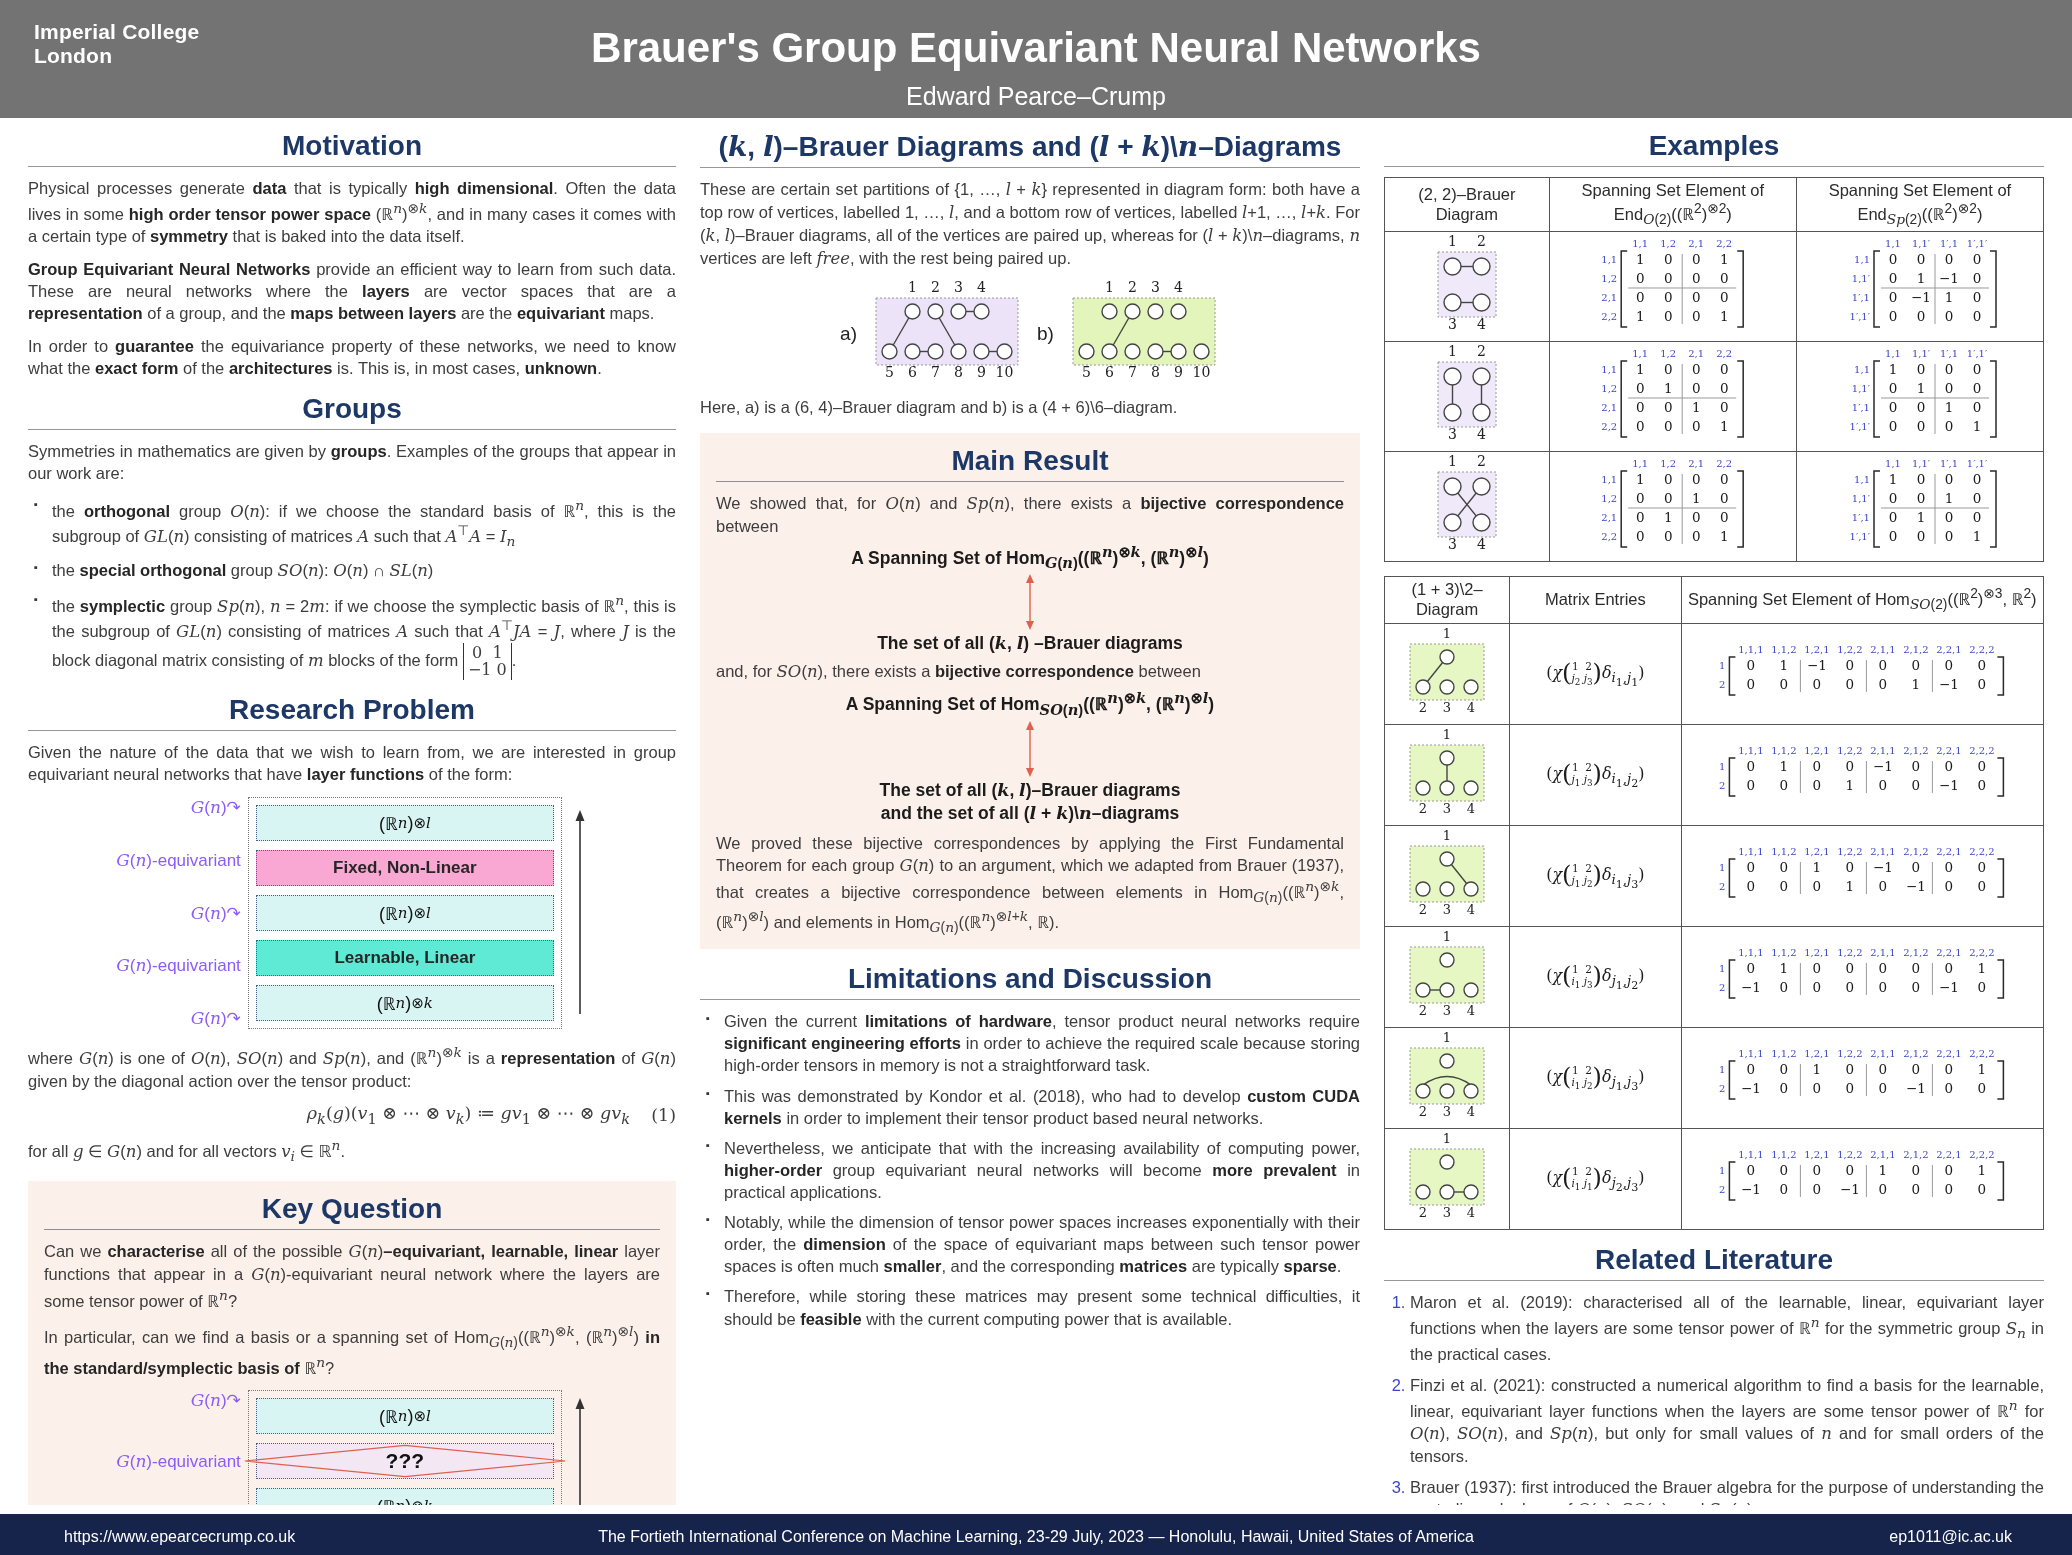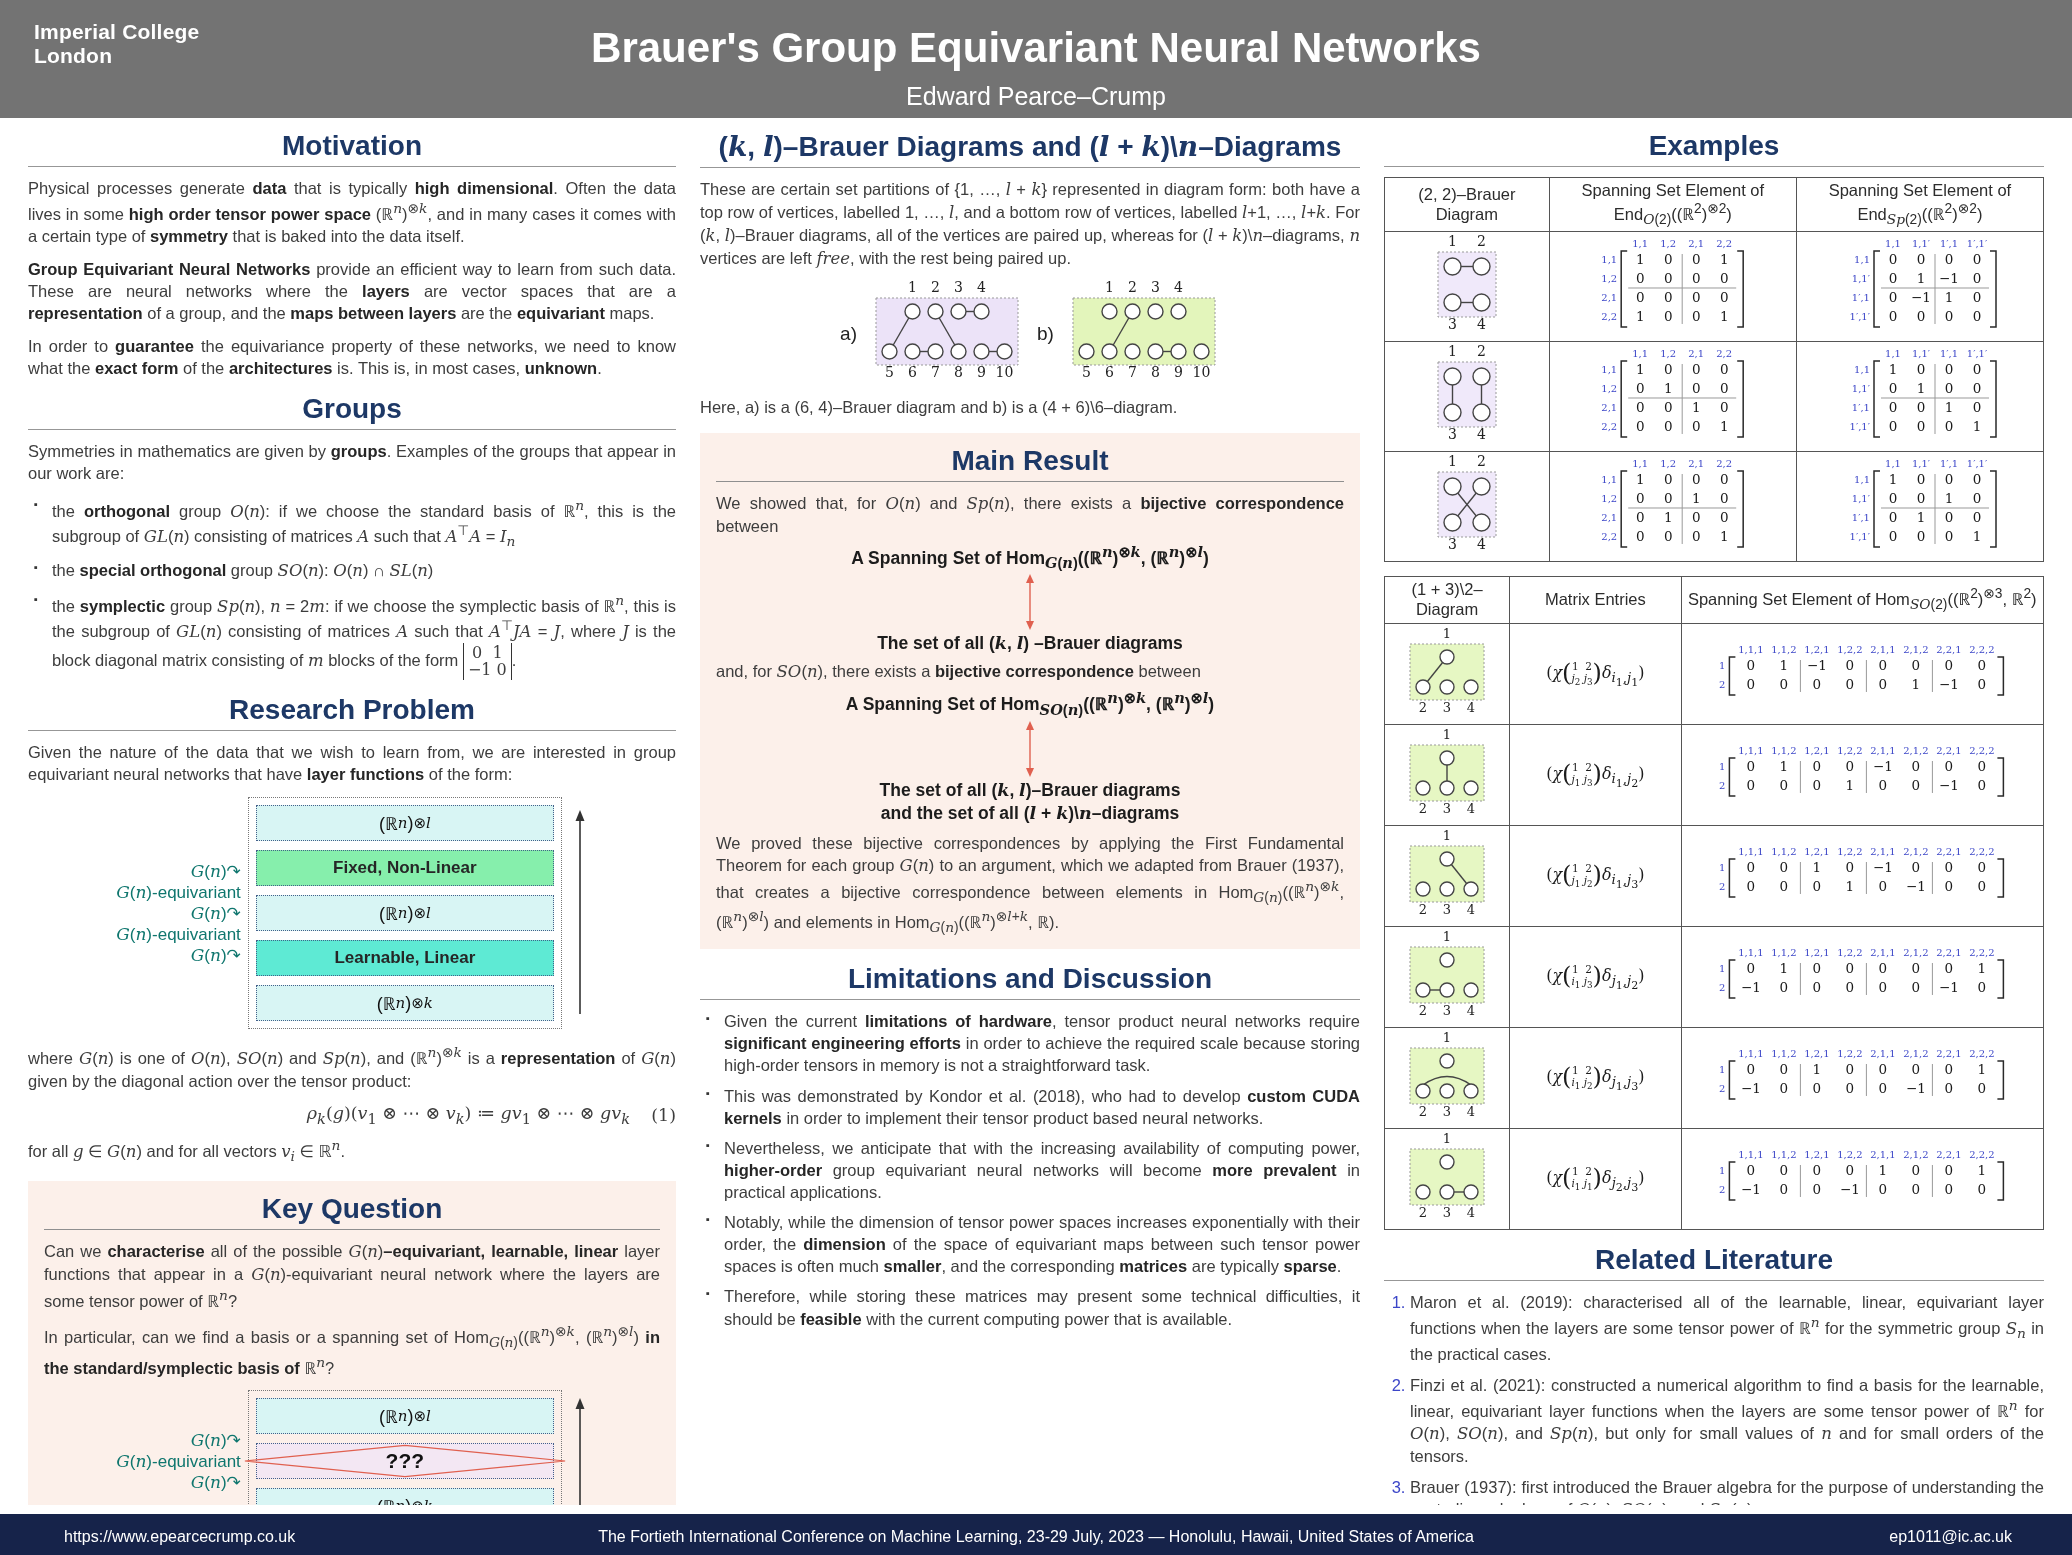--- a/index.html
+++ b/index.html
@@ -41,27 +41,27 @@
   
   .bmat{display:inline-flex;flex-direction:column;align-items:center;font-family:"DejaVu Serif",serif;
         font-size:16px;line-height:1.1;border-left:1.4px solid #333;border-right:1.4px solid #333;
         padding:1px 4px;vertical-align:middle;}
   
   .eqrow{display:flex;align-items:center;margin:4px 0 10px 0;font-size:17.5px;}
   .eqbody{flex:1;text-align:right;font-family:"DejaVu Serif",serif;}
   .eqnum{width:46px;text-align:right;font-family:"DejaVu Serif",serif;}
   
   .layers{display:flex;justify-content:center;align-items:stretch;margin:12px 0 14px 0;}
-  .llabels{display:flex;flex-direction:column;justify-content:center;align-items:flex-end;margin-right:7px;font-size:17px;color:#0f766e;}
+  .llabels{display:flex;flex-direction:column;justify-content:space-between;align-items:flex-end;margin-right:7px;font-size:17px;color:#8b5cf6;}
   .lstack{border:1.5px dotted #777;padding:7px;display:flex;flex-direction:column;gap:9px;}
   .lbox{width:296px;height:34px;display:flex;align-items:center;justify-content:center;
         font-size:18px;border:1.5px dotted #44608a;color:#111;}
   .lbox b{font-size:17px;}
   .lbox.cyan{background:#d8f5f4;}
-  .lbox.green{background:#86efac;}
+  .lbox.green{background:#f9a8d4;}
   .lbox.purple{background:#5eead4;}
   .lbox.qbox{background:#f3e7f3;position:relative;overflow:visible;}
   .qmark{position:relative;z-index:2;font-weight:bold;font-size:21px;}
   .qdiamond{position:absolute;left:-14px;right:-14px;top:0;bottom:0;width:calc(100% + 28px);height:100%;z-index:1;}
   .larrow{margin-left:10px;display:flex;align-items:center;}
   
   .pinkbox{background:#fcf0ea;padding:12px 16px 10px 16px;}
   .pinkbox .sec-rule{border-top-color:#8f8f8f;}
   .centerline{text-align:center;font-weight:bold;color:#1c1c1c;font-size:17.5px;margin:2px 0;}
   .bij-arrow{display:flex;justify-content:center;margin:2px 0;}

